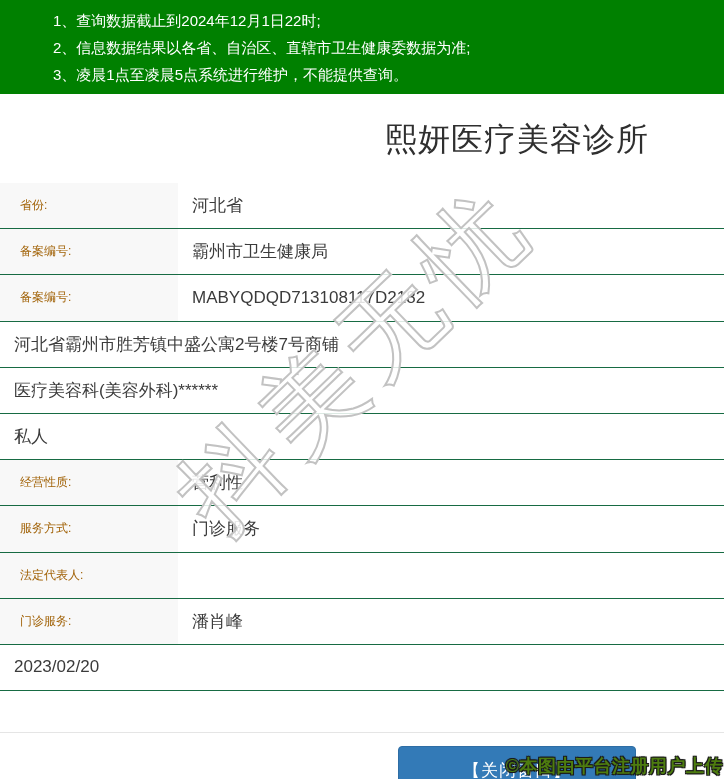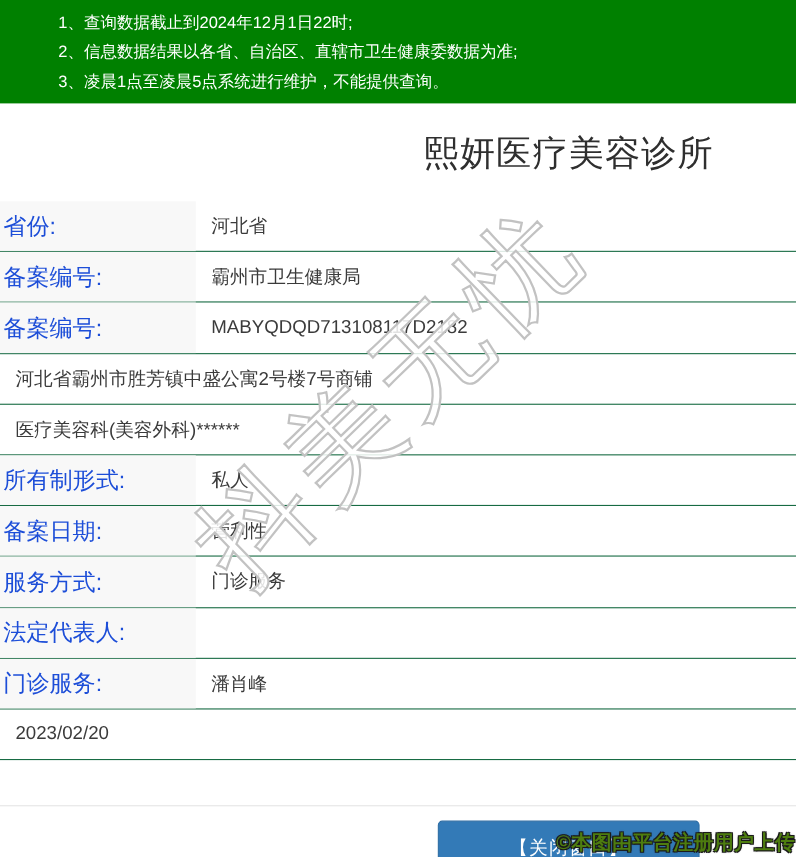--- a/index.html
+++ b/index.html
@@ -44,23 +44,23 @@
     display: flex;
     height: 46.2px;
     border-bottom: 1.5px solid #176b43;
   }
   .cell-label {
     width: 178px;
     flex: 0 0 178px;
     background: #f8f8f8;
     display: flex;
     align-items: center;
-    padding-left: 3px;
-    font-size: 21px;
-    color: #1d4ed8;
+    padding-left: 20px;
+    font-size: 12px;
+    color: #a16207;
   }
   .cell-value {
     display: flex;
     align-items: center;
     padding-left: 14px;
     font-size: 17px;
     color: #3b3b3b;
     flex: 1 1 auto;
     white-space: nowrap;
   }
@@ -142,25 +142,24 @@
       <div class="cell-label">备案编号:</div>
       <div class="cell-value">MABYQDQD713108117D2182</div>
     </div>
     <div class="info-row">
       <div class="cell-value">河北省霸州市胜芳镇中盛公寓2号楼7号商铺</div>
     </div>
     <div class="info-row">
       <div class="cell-value">医疗美容科(美容外科)******</div>
     </div>
     <div class="info-row">
-      <div class="cell-label">所有制形式:</div>
       <div class="cell-value">私人</div>
     </div>
     <div class="info-row">
-      <div class="cell-label">备案日期:</div>
+      <div class="cell-label">经营性质:</div>
       <div class="cell-value">营利性</div>
     </div>
     <div class="info-row">
       <div class="cell-label">服务方式:</div>
       <div class="cell-value">门诊服务</div>
     </div>
     <div class="info-row">
       <div class="cell-label">法定代表人:</div>
       <div class="cell-value"></div>
     </div>

